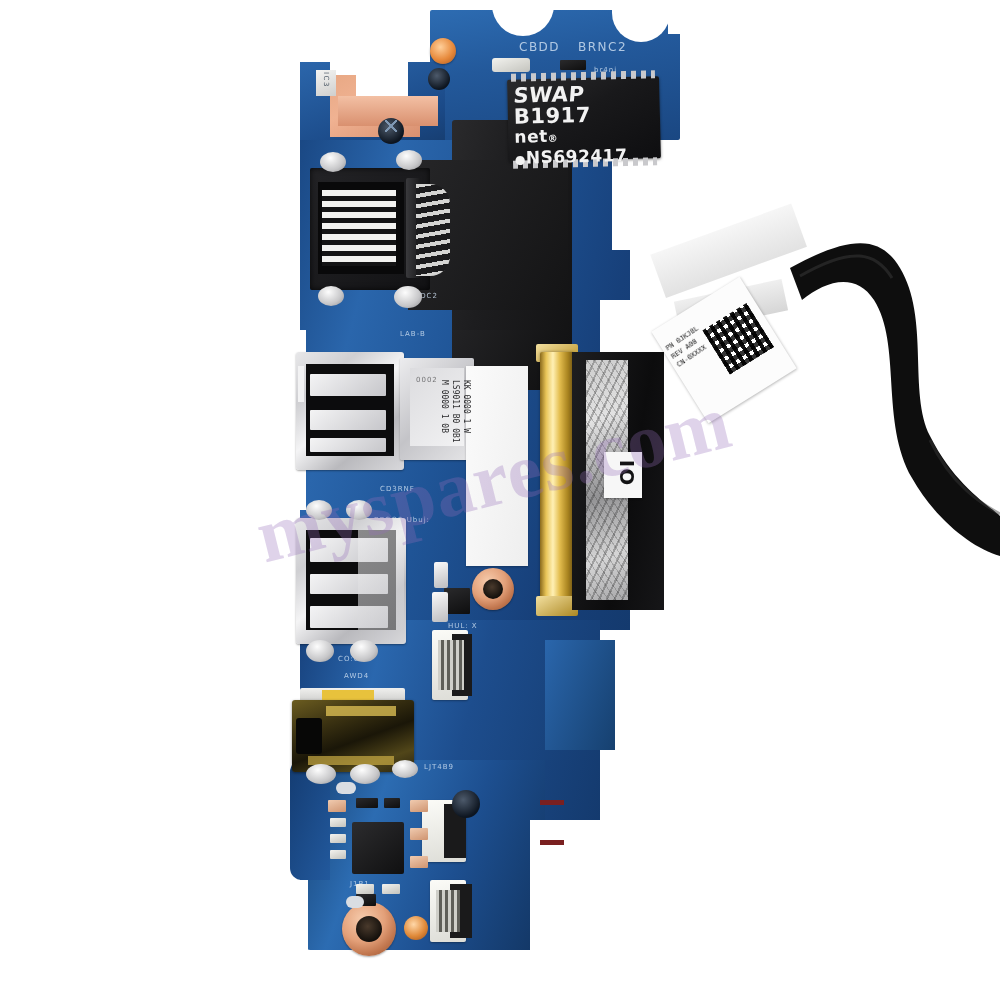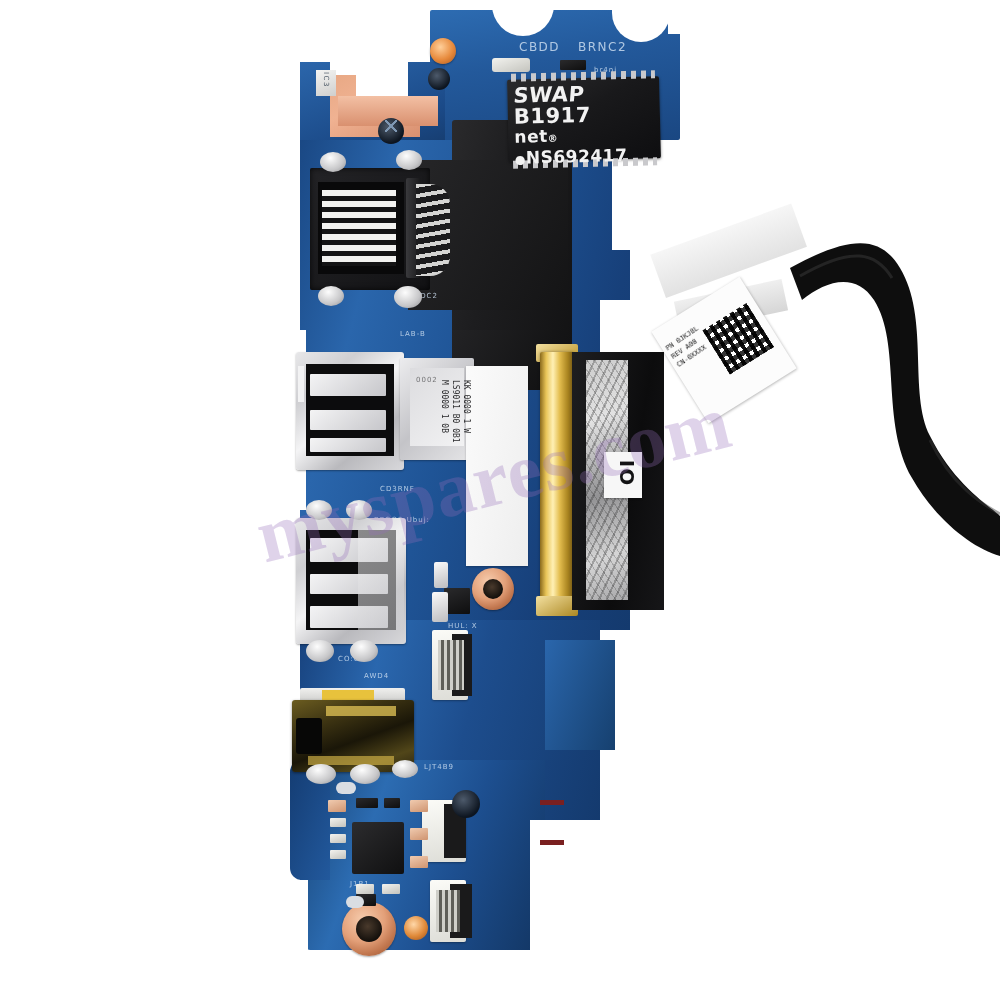--- a/index.html
+++ b/index.html
@@ -266,21 +266,21 @@
 
     <div class="silk blur" style="left:519px;top:40px;">CBDD</div>
     <div class="silk blur" style="left:578px;top:40px;">BRNC2</div>
     <div class="silk blur sm" style="left:594px;top:66px;">br4nj</div>
     <div class="silk blur sm" style="left:415px;top:292px;">PDC2</div>
     <div class="silk blur sm" style="left:400px;top:330px;">LAB-B</div>
     <div class="silk blur sm" style="left:380px;top:485px;">CD3RNF</div>
     <div class="silk blur sm" style="left:374px;top:516px;">BPGO2 Ubuj:</div>
     <div class="silk blur sm" style="left:448px;top:622px;">HUL: X</div>
     <div class="silk blur sm" style="left:338px;top:655px;">CO:CUG</div>
-    <div class="silk blur sm" style="left:364px;top:672px;">AWD4</div>
+    <div class="silk blur sm" style="left:344px;top:672px;">AWD4</div>
     <div class="silk blur sm" style="left:424px;top:763px;">LJT4B9</div>
     <div class="silk blur sm" style="left:438px;top:930px;">C1B2</div>
     <div class="silk blur sm" style="left:350px;top:880px;">J1B1</div>
 
     <div class="abs" style="left:316px;top:70px;width:20px;height:26px;background:linear-gradient(160deg,#f4f4f2,#cfcfcd);">
       <div class="silk" style="left:2px;top:6px;font-size:7px;color:#2a3a4a;transform:rotate(90deg);">IC3</div>
     </div>
 
     <div id="ic-chip" class="abs">
       <div class="pins-top"></div>

